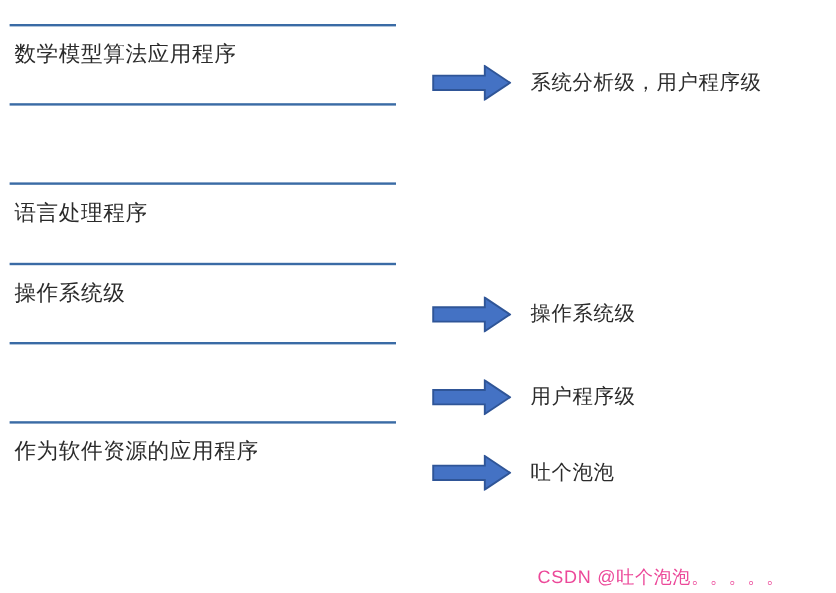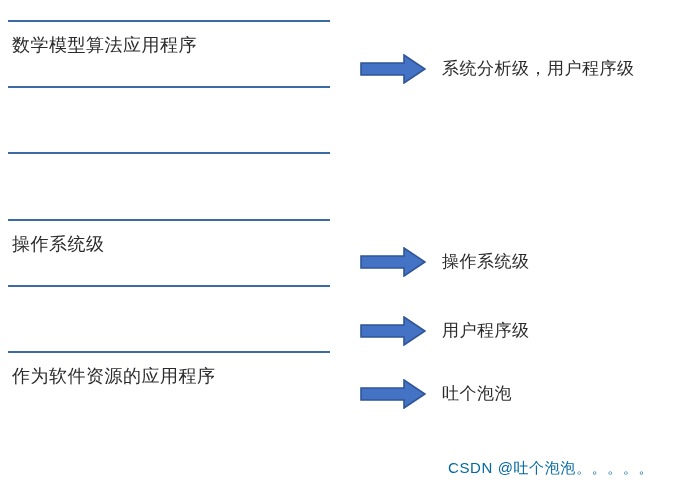--- a/index.html
+++ b/index.html
@@ -70,43 +70,44 @@
     line-height: 30px;
     color: #2b2b2b;
     white-space: nowrap;
     letter-spacing: 0.5px;
   }
 
   
   .watermark {
     position: absolute;
     left: 448px;
-    top: 458px;
+    top: 472px;
     font-size: 15px;
     line-height: 20px;
-    color: #0369a1;
+    color: #ec4899;
     white-space: nowrap;
     letter-spacing: 0.6px;
   }
 </style>
 </head>
 <body>
 
 <div id="page">
 
   <div id="rows">
       <div class="row" style="top: 20px;">
         <div class="row-rule"></div>
         <div class="row-label">数学模型算法应用程序</div>
       </div>
       <div class="row" style="top: 86px;">
         <div class="row-rule"></div>
       </div>
       <div class="row" style="top: 152px;">
         <div class="row-rule"></div>
+        <div class="row-label">语言处理程序</div>
       </div>
       <div class="row" style="top: 219px;">
         <div class="row-rule"></div>
         <div class="row-label">操作系统级</div>
       </div>
       <div class="row" style="top: 285px;">
         <div class="row-rule"></div>
       </div>
       <div class="row" style="top: 351px;">
         <div class="row-rule"></div>

